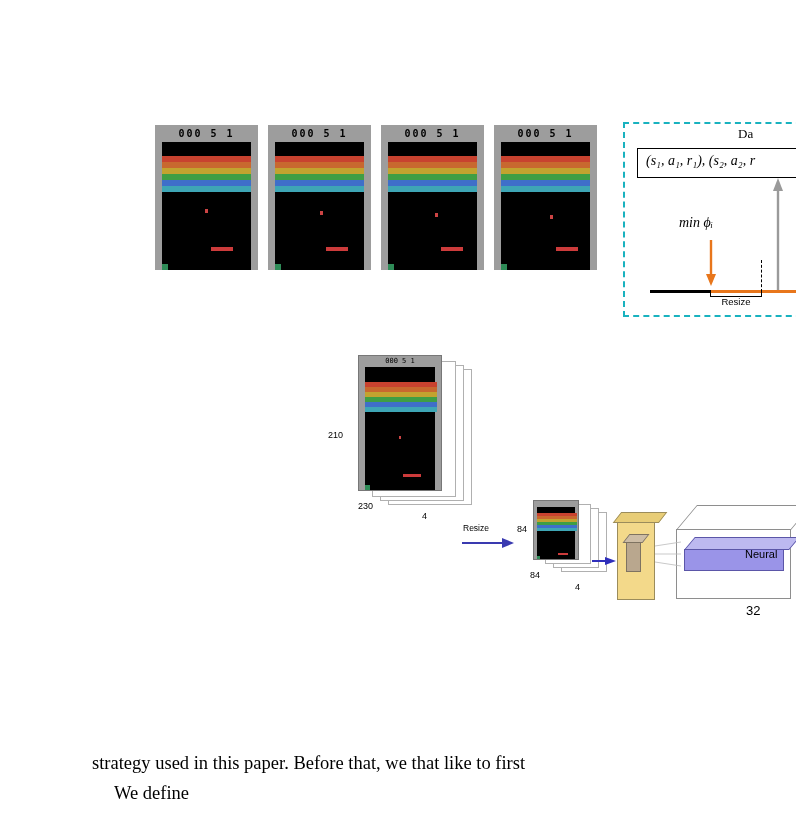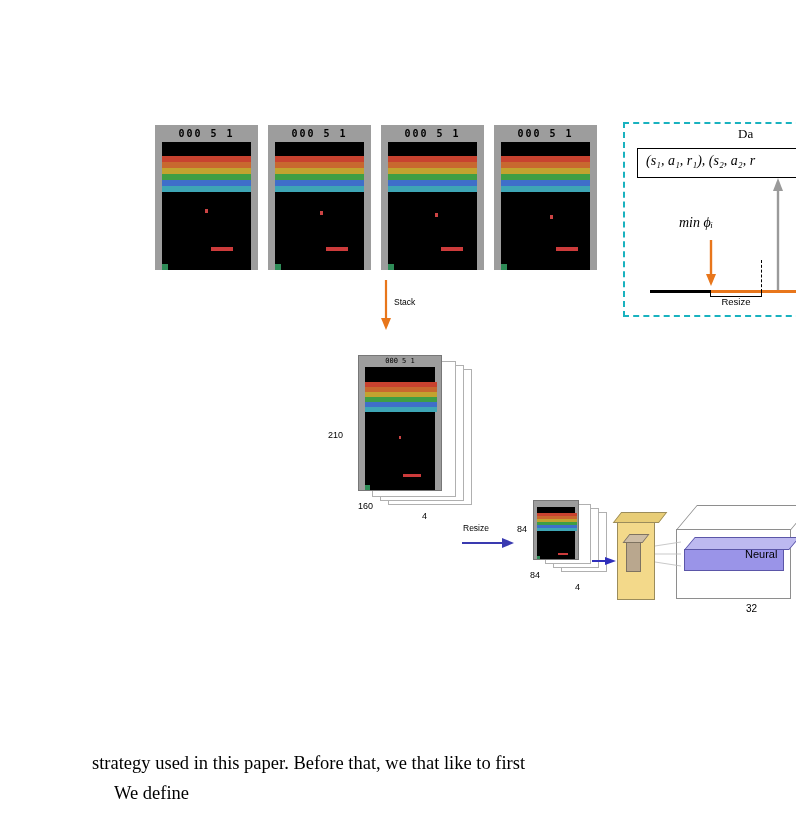--- a/index.html
+++ b/index.html
@@ -332,21 +332,21 @@
     border: 1px solid #5b56a8;
     box-sizing: border-box;
     transform: skewX(-40deg);
     transform-origin: bottom left;
   }
   .box32 .label32 {
     position: absolute;
     left: 70px;
     top: 98px;
     font-family: "Liberation Sans", sans-serif;
-    font-size: 10px;
+    font-size: 13px;
   }
 
   .nn-caption {
     position: absolute;
     left: 745px;
     top: 448px;
     font-family: "Liberation Sans", sans-serif;
     font-size: 11px;
     white-space: nowrap;
   }
@@ -552,27 +552,20 @@
         <div class="brick" style="top:43px;background:#c2a32f;"></div>
         <div class="brick" style="top:49px;background:#3f9e44;"></div>
         <div class="brick" style="top:55px;background:#3f6fc9;"></div>
         <div class="brick" style="top:61px;background:#3ea6b5;"></div>
         <div class="ball" style="left:56px;top:90px;"></div>
         <div class="paddle" style="left:62px;top:122px;"></div>
         <div class="corner-l"></div>
       </div>
     </div>
 
-    <div class="stack-arrow">
-      <svg width="60" height="55" viewBox="0 0 60 55">
-        <line x1="8" y1="0" x2="8" y2="40" stroke="#e8761b" stroke-width="2.2"></line>
-        <polygon points="8,50 3,38 13,38" fill="#e8761b"></polygon>
-      </svg>
-      <span class="label">Stack</span>
-    </div>
 
     <div class="stack-group">
       <div class="sheet" style="left:38px; top:14px; width:84px; height:136px;"></div>
       <div class="sheet" style="left:30px; top:10px; width:84px; height:136px;"></div>
       <div class="sheet" style="left:22px; top:6px; width:84px; height:136px;"></div>
 
       <div class="stack-frame" style="left:8px; top:0px;">
         <div class="sbar"></div>
         <div class="sscore">000 5 1</div>
         <div class="sl"></div>
@@ -582,21 +575,21 @@
         <div class="sbrick" style="top:36px;background:#c2a32f;"></div>
         <div class="sbrick" style="top:41px;background:#3f9e44;"></div>
         <div class="sbrick" style="top:46px;background:#3f6fc9;"></div>
         <div class="sbrick" style="top:51px;background:#3ea6b5;"></div>
         <div class="sball" style="left:40px;top:80px;"></div>
         <div class="spaddle" style="left:44px;top:118px;"></div>
         <div class="scorner"></div>
       </div>
 
       <div class="dim-label" style="left:-22px; top:75px;">210</div>
-      <div class="dim-label" style="left:8px; top:146px;">160</div>
+      <div class="dim-label" style="left:8px; top:146px;">230</div>
       <div class="dim-label" style="left:72px; top:156px;">4</div>
     </div>
 
     <div class="resize-arrow">
       <span class="label">Resize</span>
       <svg width="60" height="28" viewBox="0 0 60 28" style="position:absolute;left:0;top:10px;">
         <line x1="2" y1="8" x2="44" y2="8" stroke="#3a3ab0" stroke-width="2"></line>
         <polygon points="54,8 42,3 42,13" fill="#3a3ab0"></polygon>
       </svg>
     </div>

